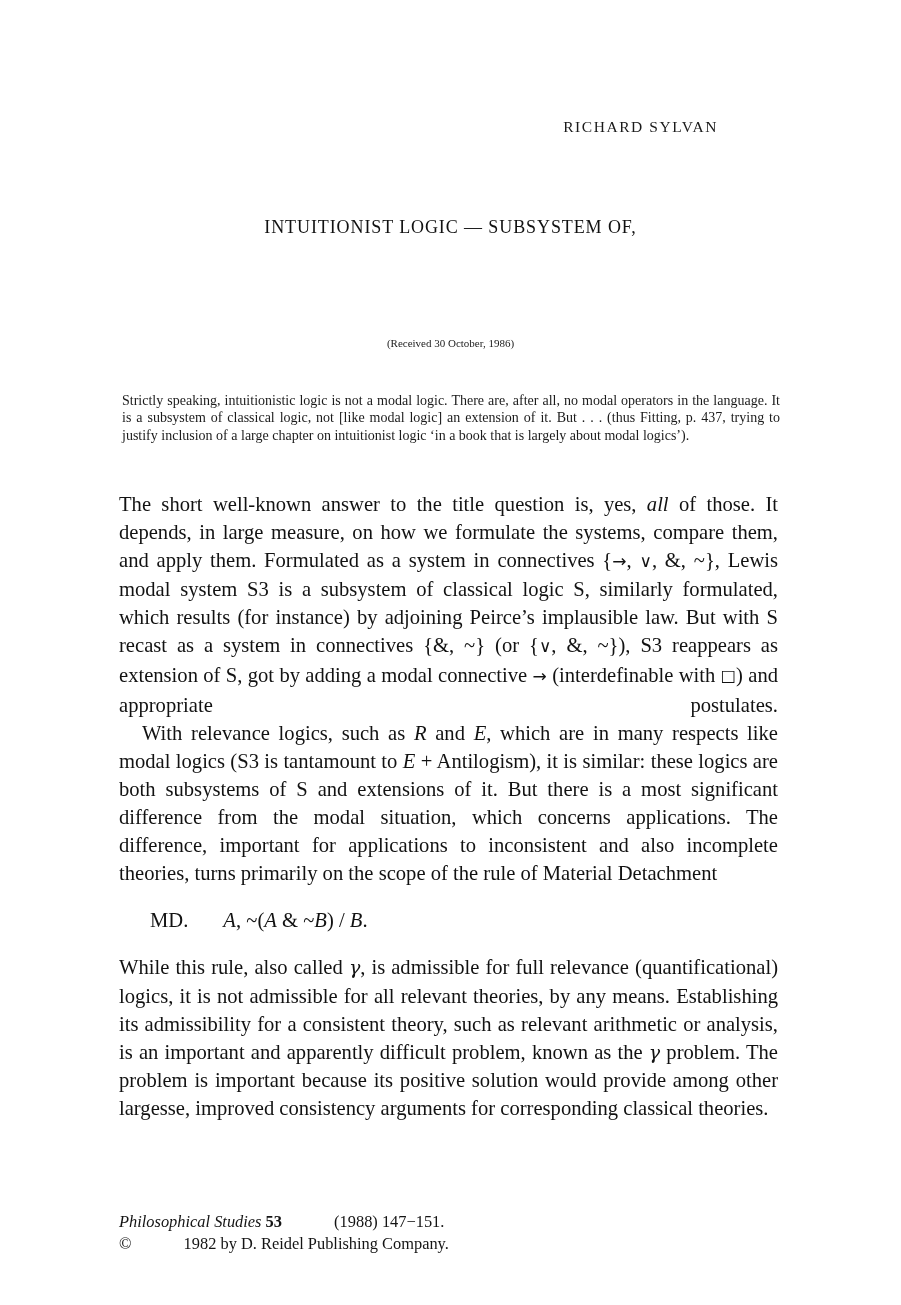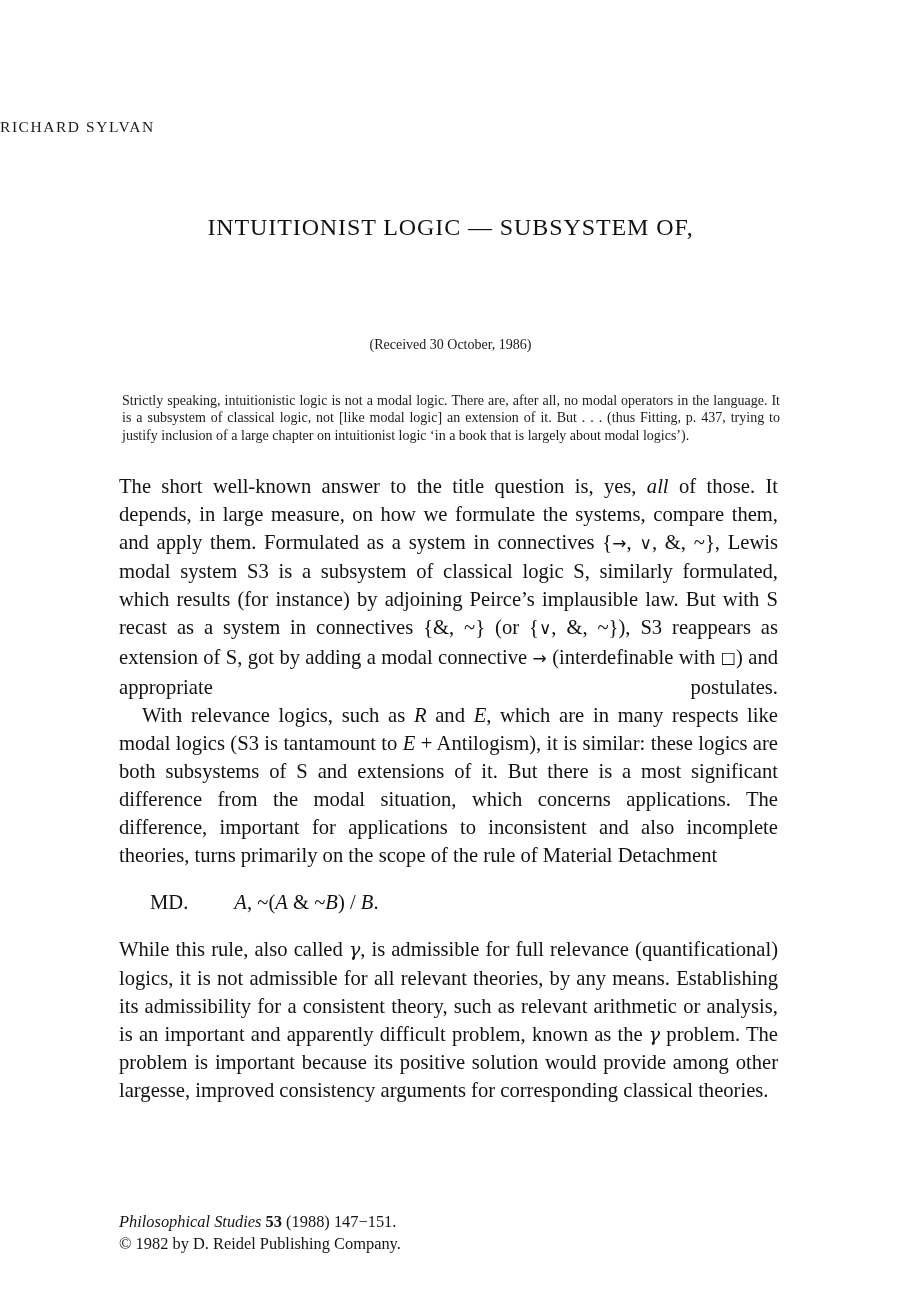--- a/index.html
+++ b/index.html
@@ -21,69 +21,69 @@
     background: #ffffff;
     overflow: hidden;
   }
 
   
   .author-line {
     position: absolute;
     top: 118px;
     left: 0;
     width: 718px;
-    text-align: left;
+    text-align: right;
     font-size: 15.5px;
     letter-spacing: 1.55px;
     color: #1a1a1a;
   }
 
   
   .title-block {
     position: absolute;
     top: 212px;
     left: 0;
     width: 901px;
     text-align: center;
   }
   .title-line {
-    font-size: 24px;
+    font-size: 18px;
     letter-spacing: 0.9px;
     line-height: 31px;
     color: #111111;
     white-space: nowrap;
   }
 
   
   .received {
     position: absolute;
     top: 337px;
     left: 0;
     width: 901px;
     text-align: center;
-    font-size: 14px;
+    font-size: 11px;
     color: #1a1a1a;
   }
 
   
   .epigraph {
     position: absolute;
     top: 392px;
     left: 122px;
     width: 658px;
     font-size: 14px;
     line-height: 17.4px;
     text-align: justify;
     color: #1b1b1b;
   }
 
   
   .body-col {
     position: absolute;
-    top: 472px;
+    top: 490px;
     left: 119px;
     width: 659px;
   }
   p.body {
     margin: 0;
     font-size: 20.6px;
     line-height: 28.1px;
     text-align: justify;
     text-justify: inter-word;
     color: #121212;
@@ -102,21 +102,21 @@
     font-size: 20.6px;
     line-height: 28.1px;
     color: #121212;
     padding-left: 31px;
   }
   .display-rule .rule-label {
     font-style: normal;
   }
   .display-rule .rule-body {
     font-style: italic;
-    margin-left: 46px;
+    margin-left: 35px;
   }
   .display-rule .rule-body .op {
     font-style: normal;
   }
 
   
   .it { font-style: italic; }
   .setbrace { font-style: normal; }
   .greek { font-style: italic; font-family: "DejaVu Serif", serif; font-size: 19px; }
   .boxop {
@@ -144,21 +144,21 @@
     top: 1211px;
     left: 119px;
     width: 660px;
     font-size: 16.4px;
     line-height: 22px;
     color: #141414;
   }
   .footer .fline { white-space: nowrap; }
   .footer .jname { font-style: italic; }
   .footer .vol { font-weight: bold; font-style: normal; }
-  .footer .cite-rest { font-style: normal; }
+  .footer .cite-rest { font-style: normal; margin-left: 48px; }
   .footer .copy-sym { font-style: normal; }
   .footer .pub { }
 </style>
 </head>
 <body>
 
 <div class="page">
 
   <div class="author-line">RICHARD SYLVAN</div>
 

